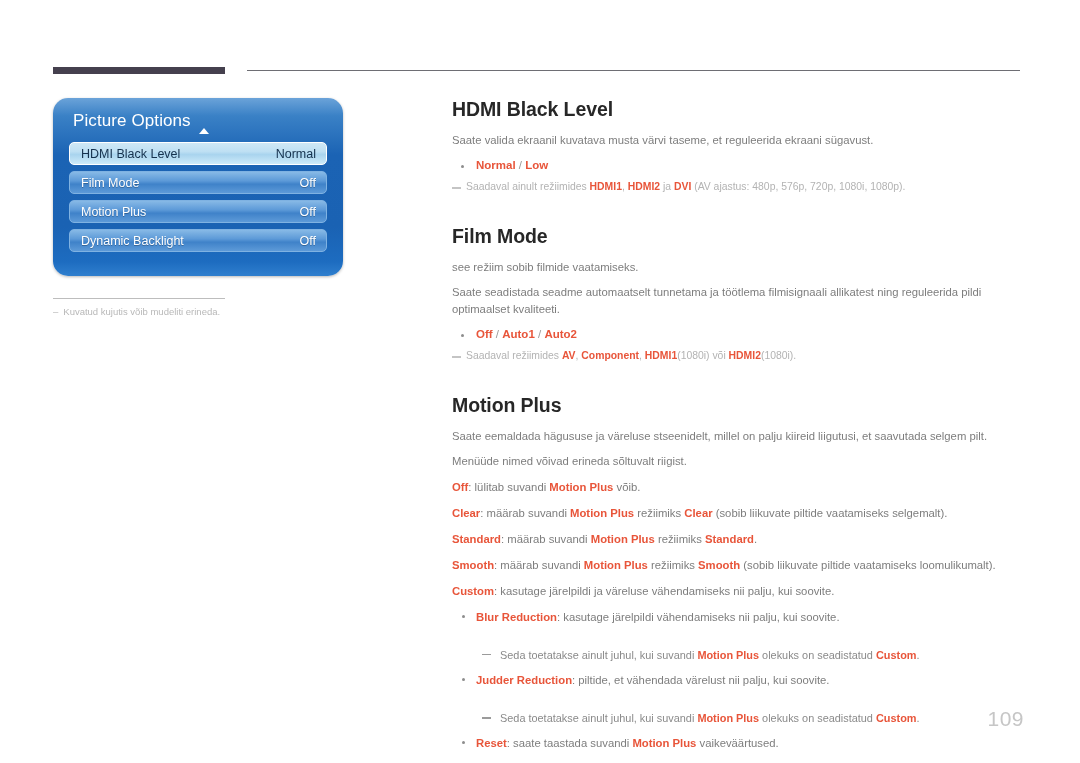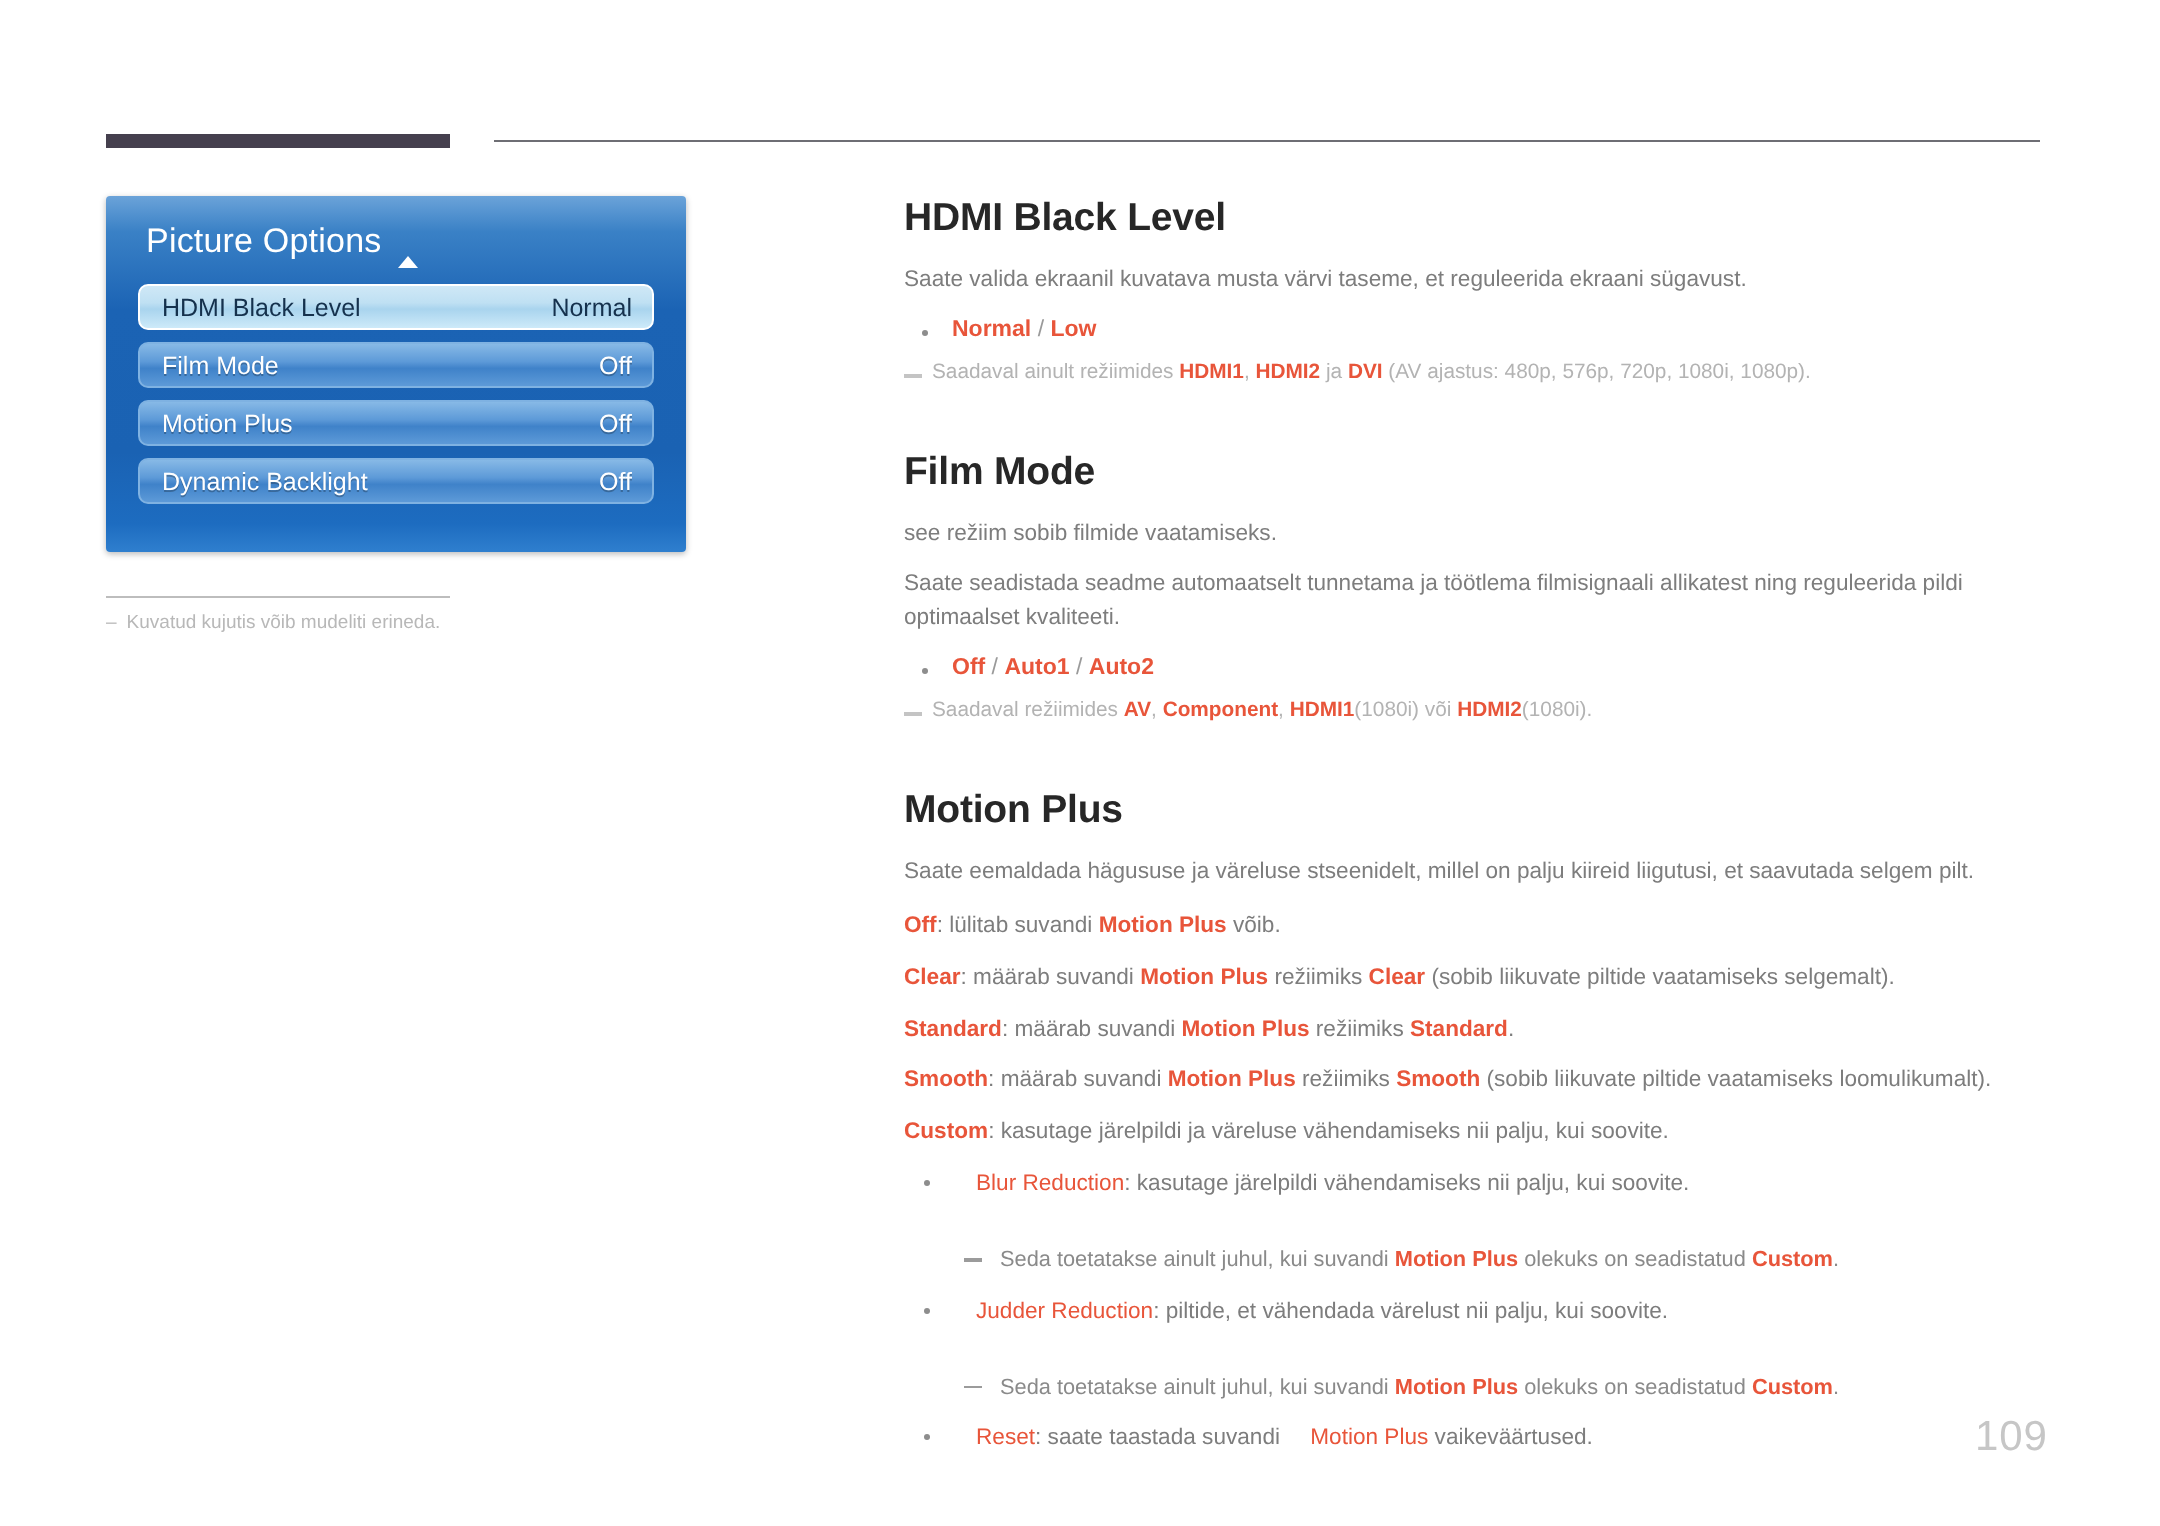--- a/index.html
+++ b/index.html
@@ -39,21 +39,21 @@
   #left-col {
     position: absolute;
     left: 53px; top: 98px;
     width: 300px;
   }
 
   .osd-panel {
     position: relative;
     width: 290px;
     height: 178px;
-    border-radius: 2px;
+    border-radius: 15px;
     background: linear-gradient(180deg,
         #6ba3d9 0%,
         #3a81c6 10%,
         #1b63b4 32%,
         #1a62b3 72%,
         #1d6cc0 92%,
         #2f7fce 100%);
     box-shadow: 0 1px 3px rgba(0,0,0,0.28);
     overflow: hidden;
   }
@@ -198,21 +198,21 @@
     color: #7d7d7d;
   }
   .bullet-line:before {
     content: "";
     position: absolute;
     left: 10px; top: 6px;
     width: 3px; height: 3px;
     border-radius: 50%;
     background: #8d8d8d;
   }
-  .bullet-line b { color: #e8553a; font-weight: normal; margin-left: 12px; }
+  .bullet-line b { color: #e8553a; font-weight: bold; }
 
   .sub-line {
     margin-top: 21px;
     padding-left: 48px;
     position: relative;
     font-size: 10.9px;
     line-height: 1.5;
     color: #8a8a8a;
   }
   .sub-line:before {
@@ -306,20 +306,21 @@
     </div>
 
     <div class="avail-line">
       <span>Saadaval režiimides </span><b>AV</b><span>, </span><b>Component</b><span>, </span><b>HDMI1</b><span>(1080i) või </span><b>HDMI2</b><span>(1080i).</span>
     </div>
   </section>
 
   <section class="sec-block" id="sec-motion">
     <h2 class="sec-title">Motion Plus</h2>
     <p class="body">Saate eemaldada hägususe ja väreluse stseenidelt, millel on palju kiireid liigutusi, et saavutada selgem pilt.</p>
+    <p class="body tight">Menüüde nimed võivad erineda sõltuvalt riigist.</p>
 
     <div class="mp-line">
       <b>Off</b><span>: lülitab suvandi </span><b>Motion Plus</b><span> võib.</span>
     </div>
 
     <div class="mp-line">
       <b>Clear</b><span>: määrab suvandi </span><b>Motion Plus</b><span> režiimiks </span><b>Clear</b><span> (sobib liikuvate piltide vaatamiseks selgemalt).</span>
     </div>
 
     <div class="mp-line">

